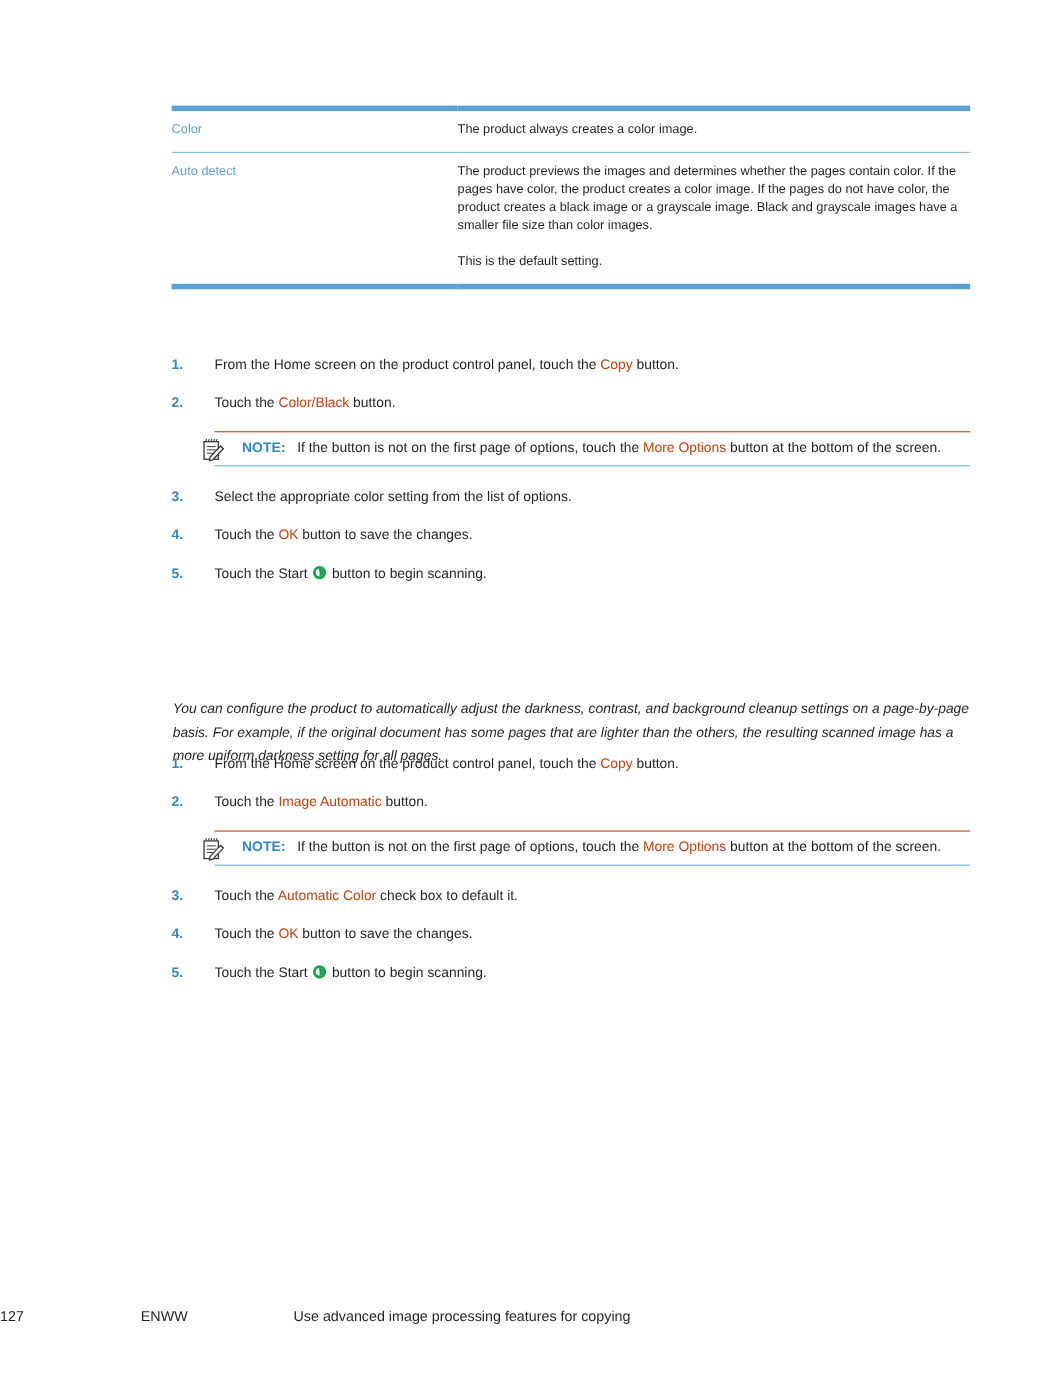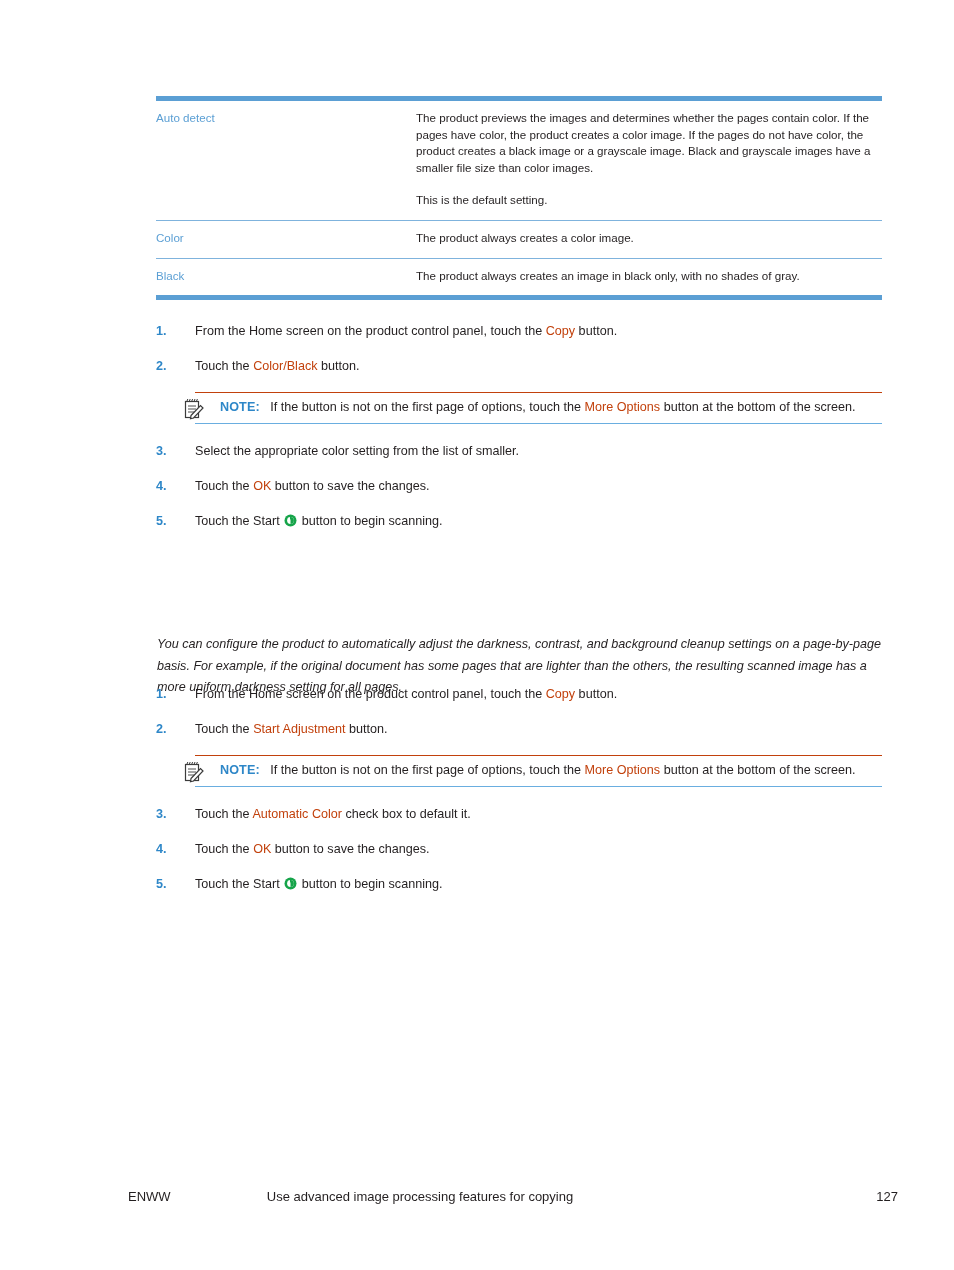--- a/index.html
+++ b/index.html
@@ -166,49 +166,43 @@
     width: 840px;
     text-align: center;
     font-size: 13px;
     color: #231f20;
   }
   .footer .f-page {
     position: absolute;
     left: 0;
     top: 0;
     width: 898px;
-    text-align: right;
+    text-align: left;
     font-size: 13px;
     color: #231f20;
   }
 </style>
 </head>
 <body>
 
 <div class="page">
 
   <table class="opt-table">
     <tbody>
-      <tr>
-        <td class="term">Auto detect</td>
-        <td class="desc">
-          <p>The product previews the images and determines whether the pages contain color. If the pages have color, the product creates a color image. If the pages do not have color, the product creates a black image or a grayscale image. Black and grayscale images have a smaller file size than color images.</p>
-          <p>This is the default setting.</p>
-        </td>
-      </tr>
       <tr>
         <td class="term">Color</td>
         <td class="desc">
           <p>The product always creates a color image.</p>
         </td>
       </tr>
       <tr>
-        <td class="term">Black</td>
+        <td class="term">Auto detect</td>
         <td class="desc">
-          <p>The product always creates an image in black only, with no shades of gray.</p>
+          <p>The product previews the images and determines whether the pages contain color. If the pages have color, the product creates a color image. If the pages do not have color, the product creates a black image or a grayscale image. Black and grayscale images have a smaller file size than color images.</p>
+          <p>This is the default setting.</p>
         </td>
       </tr>
     </tbody>
   </table>
 
   <div class="steps" style="top:322px;">
 
     <div class="step">
       <span class="num">1.</span><span>From the Home screen on the product control panel, touch the </span><span class="hl">Copy</span><span> button.</span>
     </div>
@@ -226,21 +220,21 @@
           <line x1="7" y1="16" x2="13" y2="16" stroke="#3b3b3b" stroke-width="0.9"></line>
           <path d="M6 5 L6.8 3 M8.4 5 L9.2 3 M10.8 5 L11.6 3 M13.2 5 L14 3 M15.6 5 L16.4 3" stroke="#3b3b3b" stroke-width="1"></path>
           <path d="M10 19.5 L19.5 9.5 L22 12 L12.5 22 L9.5 22.7 Z" fill="#ffffff" stroke="#3b3b3b" stroke-width="1.2"></path>
           <path d="M19.5 9.5 L22 12" stroke="#3b3b3b" stroke-width="1"></path>
         </svg>
       </span>
       <span class="note-body"><span class="note-label">NOTE:</span>&nbsp;&nbsp; <span>If the button is not on the first page of options, touch the </span><span class="hl">More Options</span><span> button at the bottom of the screen.</span></span>
     </div>
 
     <div class="step">
-      <span class="num">3.</span><span>Select the appropriate color setting from the list of smaller.</span>
+      <span class="num">3.</span><span>Select the appropriate color setting from the list of options.</span>
     </div>
 
     <div class="step">
       <span class="num">4.</span><span>Touch the </span><span class="hl">OK</span><span> button to save the changes.</span>
     </div>
 
     <div class="step">
       <span class="num">5.</span><span>Touch the Start </span><span class="start-icon"><svg width="13" height="13" viewBox="0 0 13 13" xmlns="http://www.w3.org/2000/svg">
             <circle cx="6.5" cy="6.5" r="6" fill="#16a44a"></circle>
             <circle cx="6.5" cy="6.5" r="3.4" fill="#ffffff"></circle>
@@ -254,21 +248,21 @@
 
   <p class="body-para" style="top:634px;font-style:italic;">You can configure the product to automatically adjust the darkness, contrast, and background cleanup settings on a page-by-page basis. For example, if the original document has some pages that are lighter than the others, the resulting scanned image has a more uniform darkness setting for all pages.</p>
 
   <div class="steps" style="top:685px;">
 
     <div class="step">
       <span class="num">1.</span><span>From the Home screen on the product control panel, touch the </span><span class="hl">Copy</span><span> button.</span>
     </div>
 
     <div class="step">
-      <span class="num">2.</span><span>Touch the </span><span class="hl">Start Adjustment</span><span> button.</span>
+      <span class="num">2.</span><span>Touch the </span><span class="hl">Image Automatic</span><span> button.</span>
     </div>
 
     <div class="note">
       <span class="note-icon">
         <svg width="26" height="26" viewBox="0 0 26 26" xmlns="http://www.w3.org/2000/svg">
           <rect x="4.5" y="5.5" width="13" height="16" fill="#ffffff" stroke="#3b3b3b" stroke-width="1.2"></rect>
           <line x1="7" y1="10" x2="15" y2="10" stroke="#3b3b3b" stroke-width="0.9"></line>
           <line x1="7" y1="13" x2="15" y2="13" stroke="#3b3b3b" stroke-width="0.9"></line>
           <line x1="7" y1="16" x2="13" y2="16" stroke="#3b3b3b" stroke-width="0.9"></line>
           <path d="M6 5 L6.8 3 M8.4 5 L9.2 3 M10.8 5 L11.6 3 M13.2 5 L14 3 M15.6 5 L16.4 3" stroke="#3b3b3b" stroke-width="1"></path>

